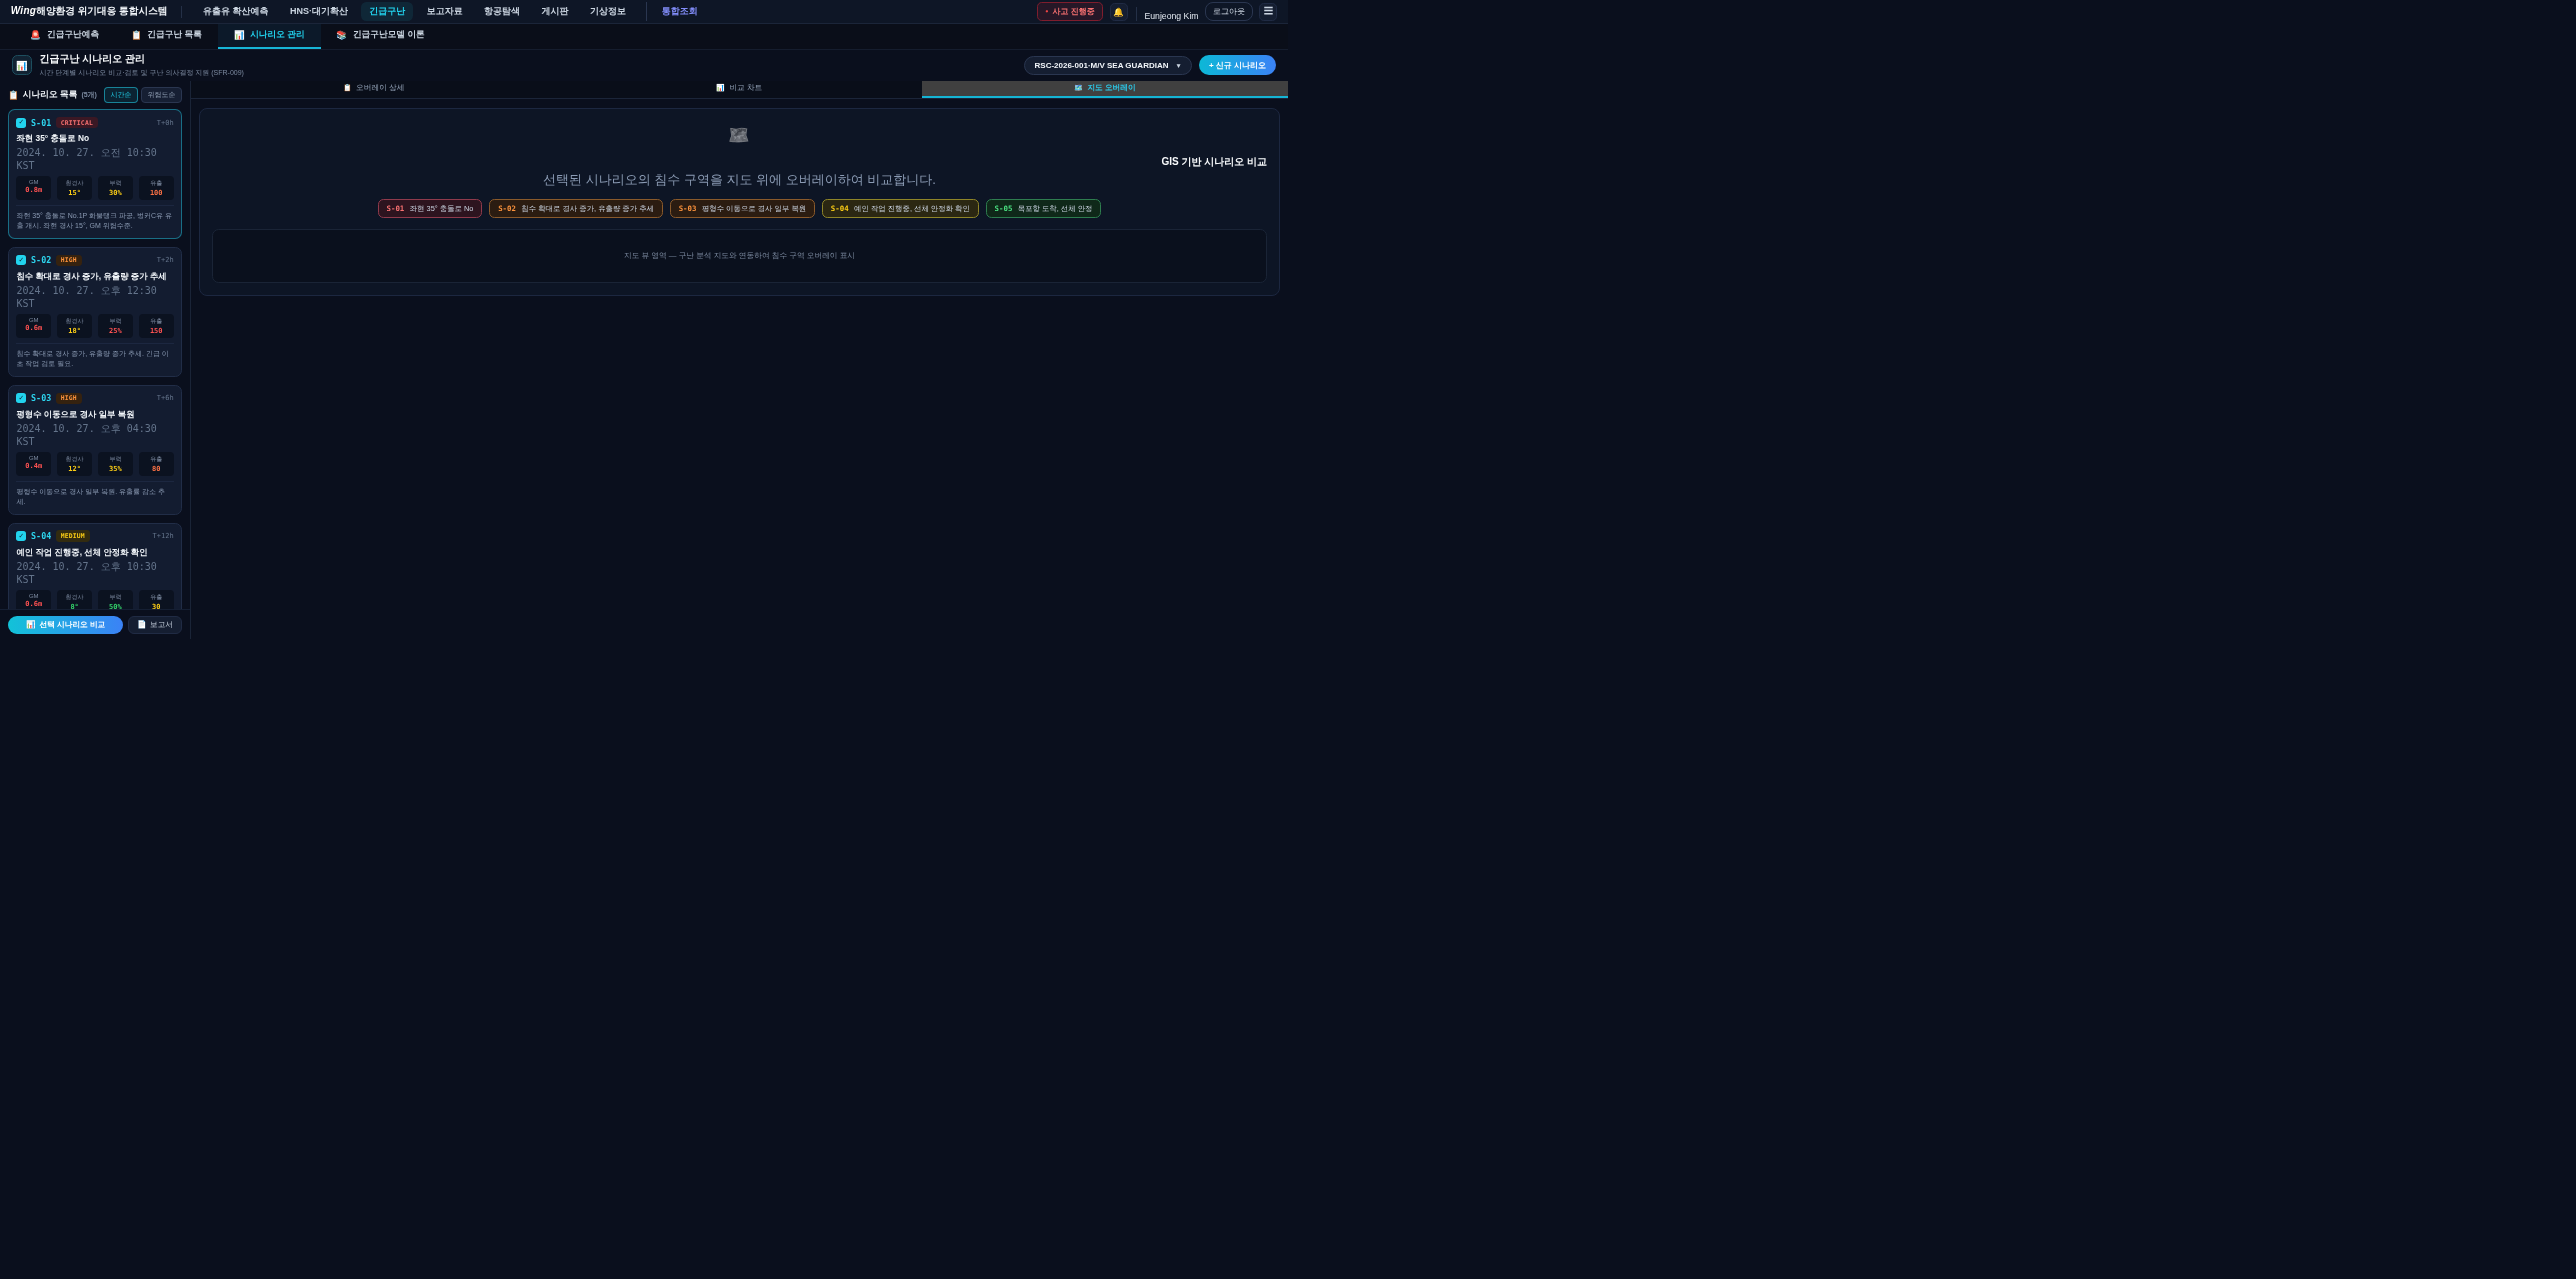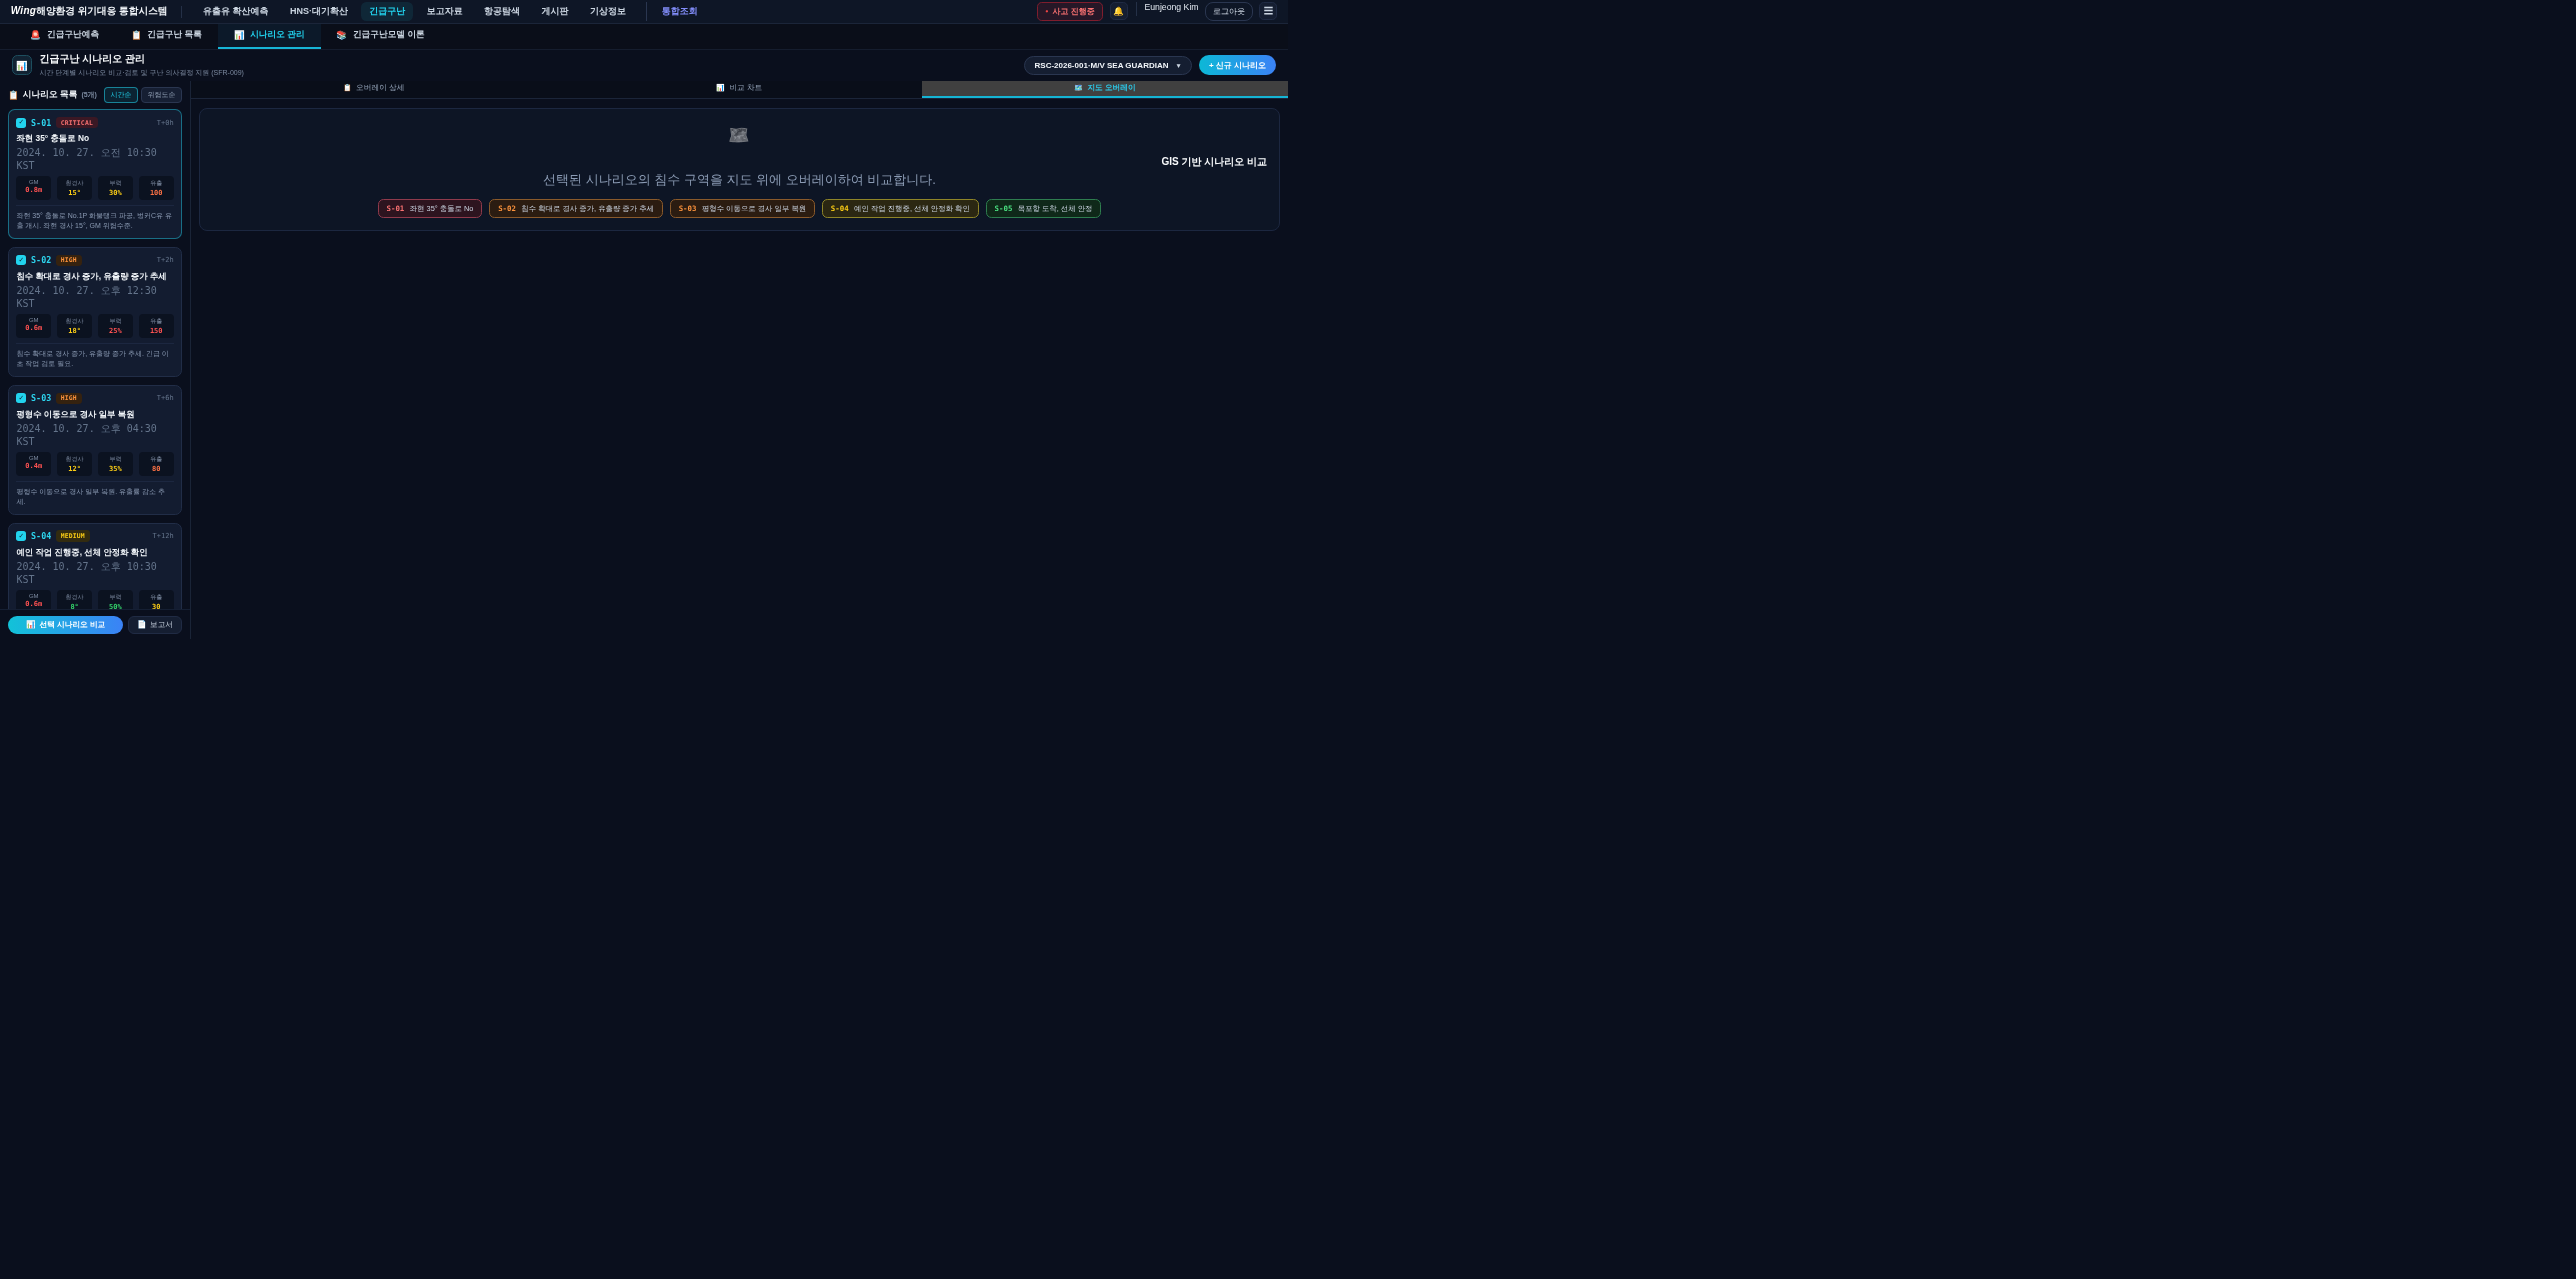--- a/index.html
+++ b/index.html
@@ -12,21 +12,21 @@
   .logo { display:flex; align-items:baseline; gap:0; white-space:nowrap; }
   .logo-mark { font-style:italic; font-weight:800; font-size:10px; color:#ffffff; letter-spacing:0.3px; }
   .logo-title { font-weight:700; font-size:9.7px; color:#f1f5f9; }
   .nav-divider { width:0.7px; height:12px; background:#243047; margin:0 13.4px; }
   .nav-links { display:flex; align-items:center; gap:5.4px; }
   .nav-link { font-size:9px; font-weight:600; color:#cbd5e1; text-decoration:none;
     padding:3.4px 8px; border-radius:5.4px; cursor:pointer; white-space:nowrap; }
   .nav-link.active { color:#22d3ee; background:rgba(34,211,238,.09); }
   .nav-link.search { color:#818cf8; border-left:0.7px solid #2a3650; border-radius:0;
     margin-left:6.7px; padding-left:14.8px; }
-  .topnav-right { margin-left:auto; display:flex; align-items:flex-start; gap:6.7px; }
+  .topnav-right { margin-left:auto; display:flex; align-items:flex-end; gap:6.7px; }
   .incident-badge { display:flex; align-items:center; gap:4px; font-size:8px; font-weight:600;
     color:#f87171; border:0.7px solid #7f1d2d; background:rgba(127,29,45,.22);
     border-radius:4.7px; padding:2.7px 7.4px; white-space:nowrap; }
   .incident-dot { color:#ef4444; font-size:5.4px; line-height:1; }
   .icon-btn { width:18px; height:18px; background:#151e31; border:0.7px solid #202b44;
     border-radius:4.7px; display:flex; align-items:center; justify-content:center;
     font-size:8.7px; cursor:pointer; }
   .user-divider { width:0.7px; height:13.4px; background:#243047; margin:0 1.3px; }
   .user-name { font-size:8.7px; color:#e2e8f0; white-space:nowrap; }
   .logout-btn { font-size:8px; color:#cbd5e1; background:transparent; border:0.7px solid #2a3650;
@@ -413,17 +413,20 @@
           <div class="chip" data-variant="medium">
             <span class="chip-id">S-04</span>
             <span class="chip-title">예인 작업 진행중, 선체 안정화 확인</span>
           </div>
           <div class="chip" data-variant="resolved">
             <span class="chip-id">S-05</span>
             <span class="chip-title">목포항 도착, 선체 안정</span>
           </div>
         </div>
 
+        <div class="map-box">
+          <span class="map-box-text">지도 뷰 영역 — 구난 분석 지도와 연동하여 침수 구역 오버레이 표시</span>
+        </div>
       </section>
     </div>
   </main>
 </div>
 
 
 </body></html>

